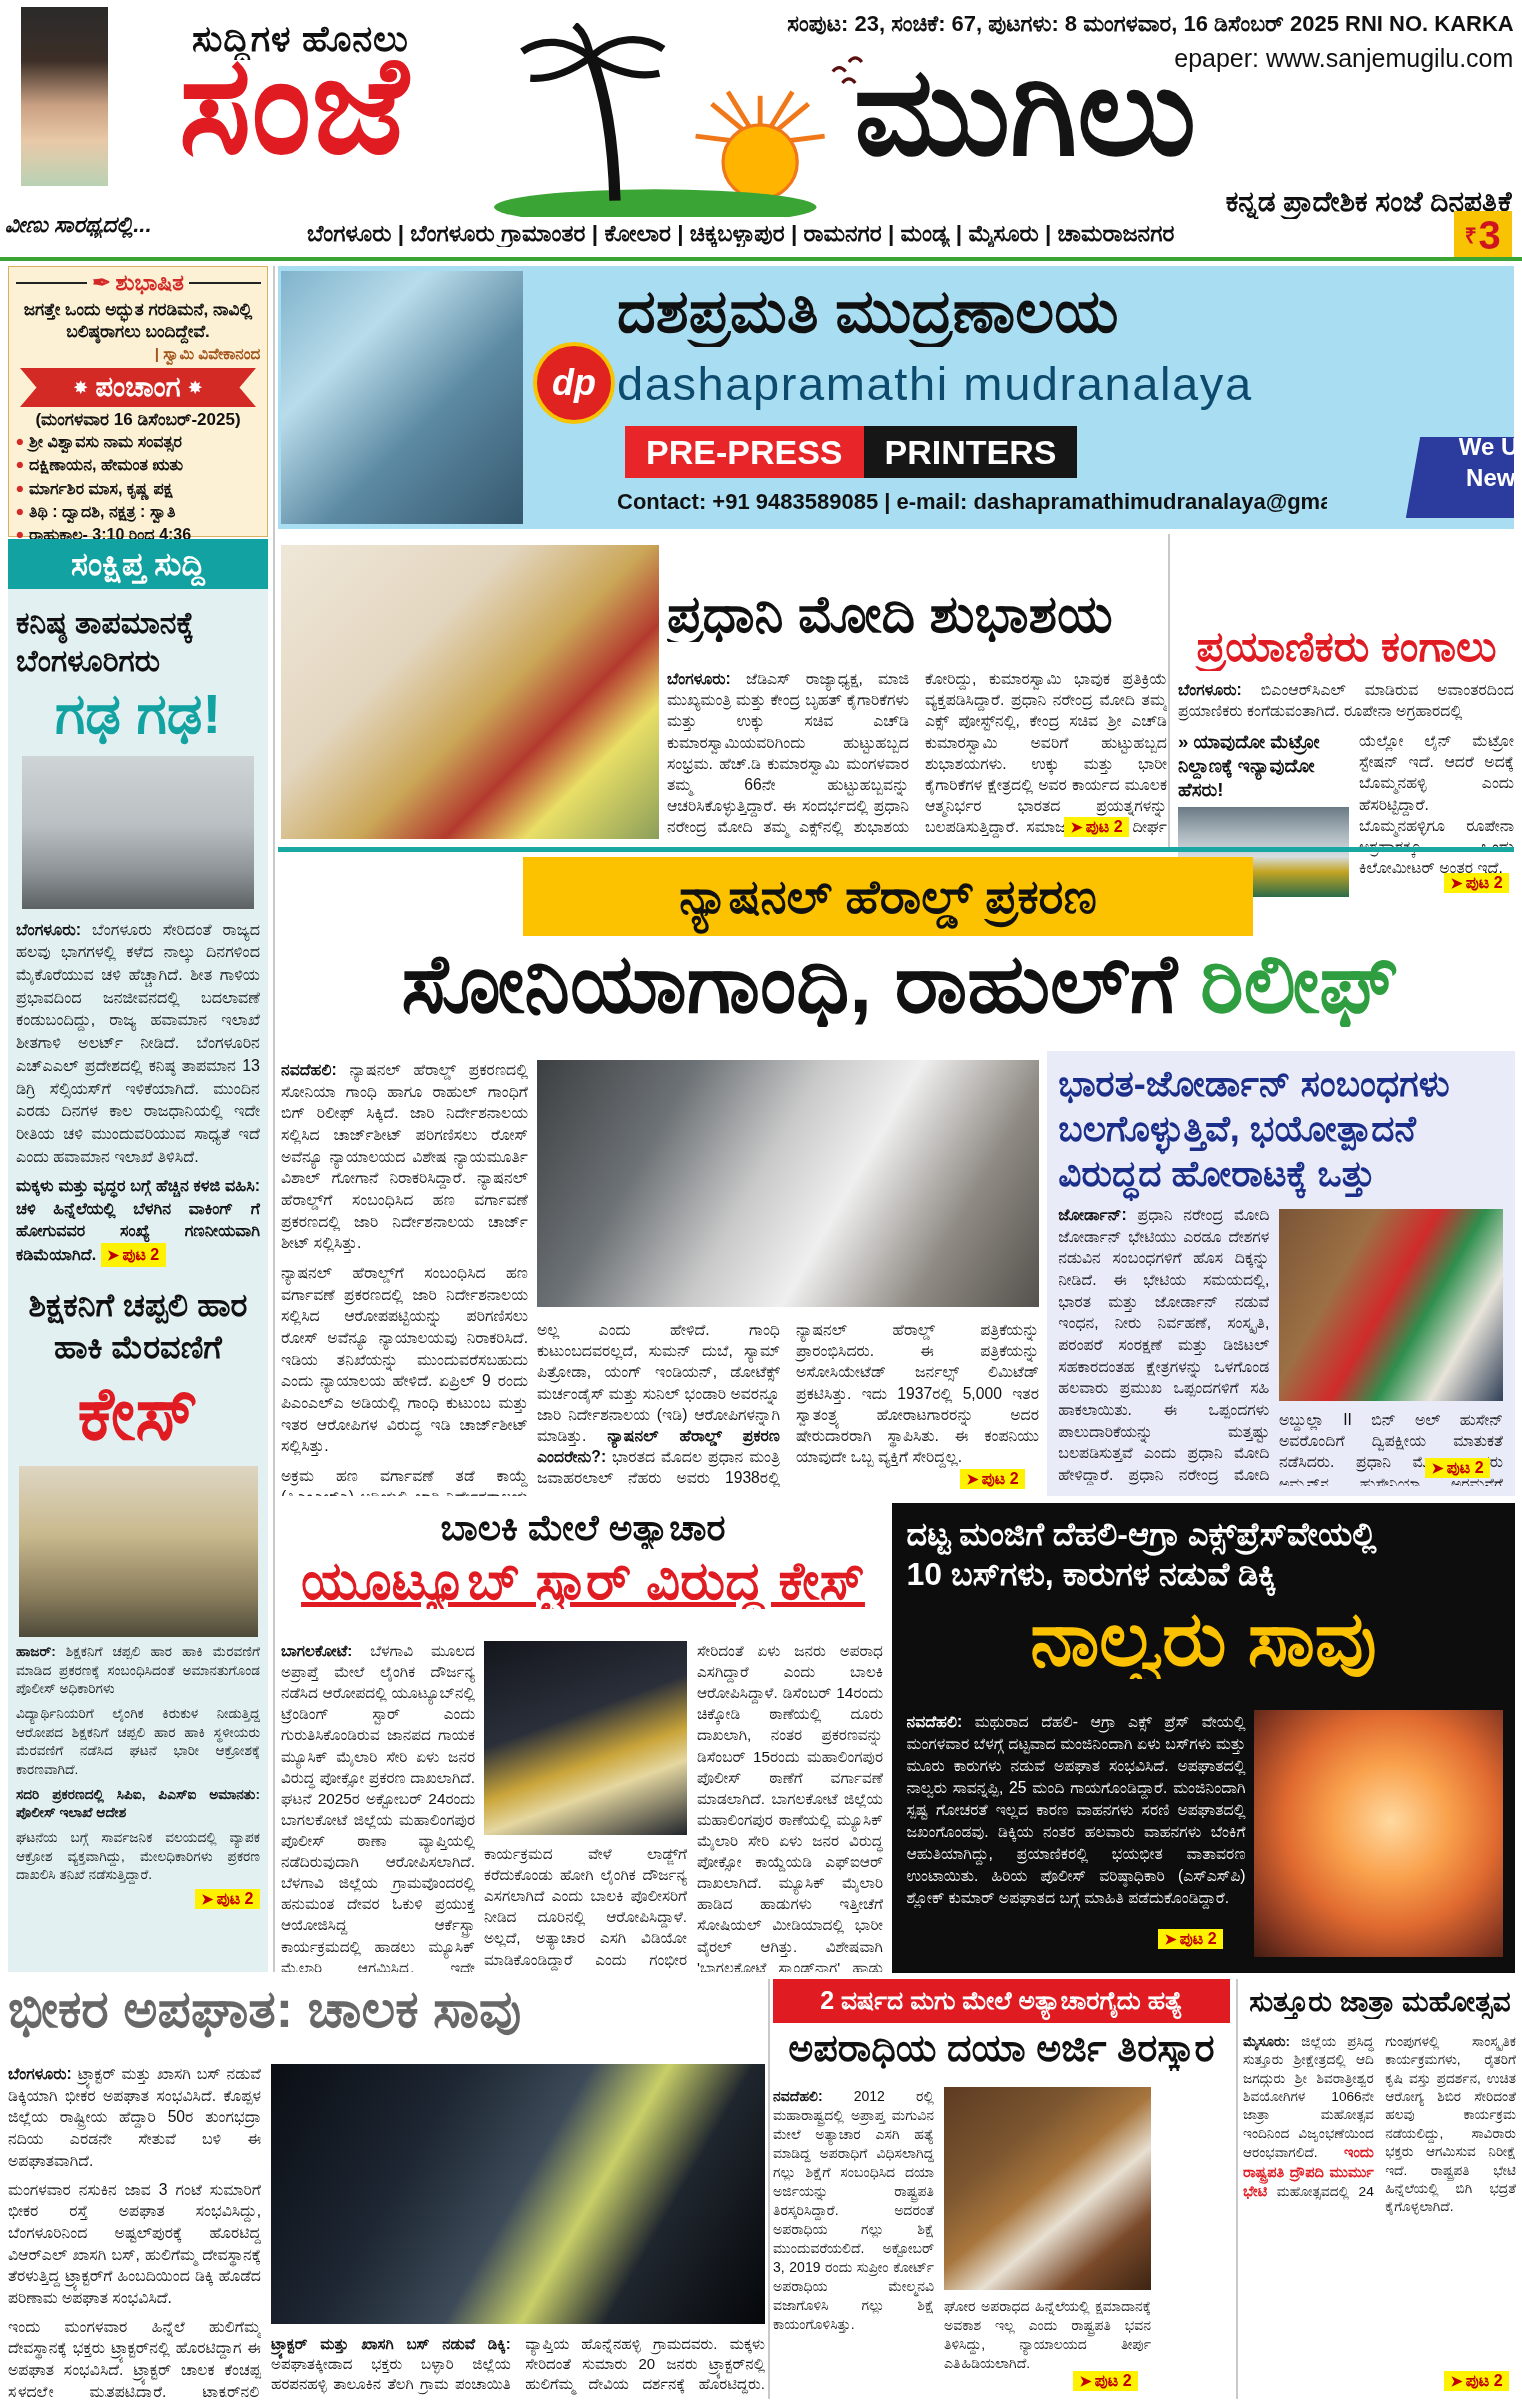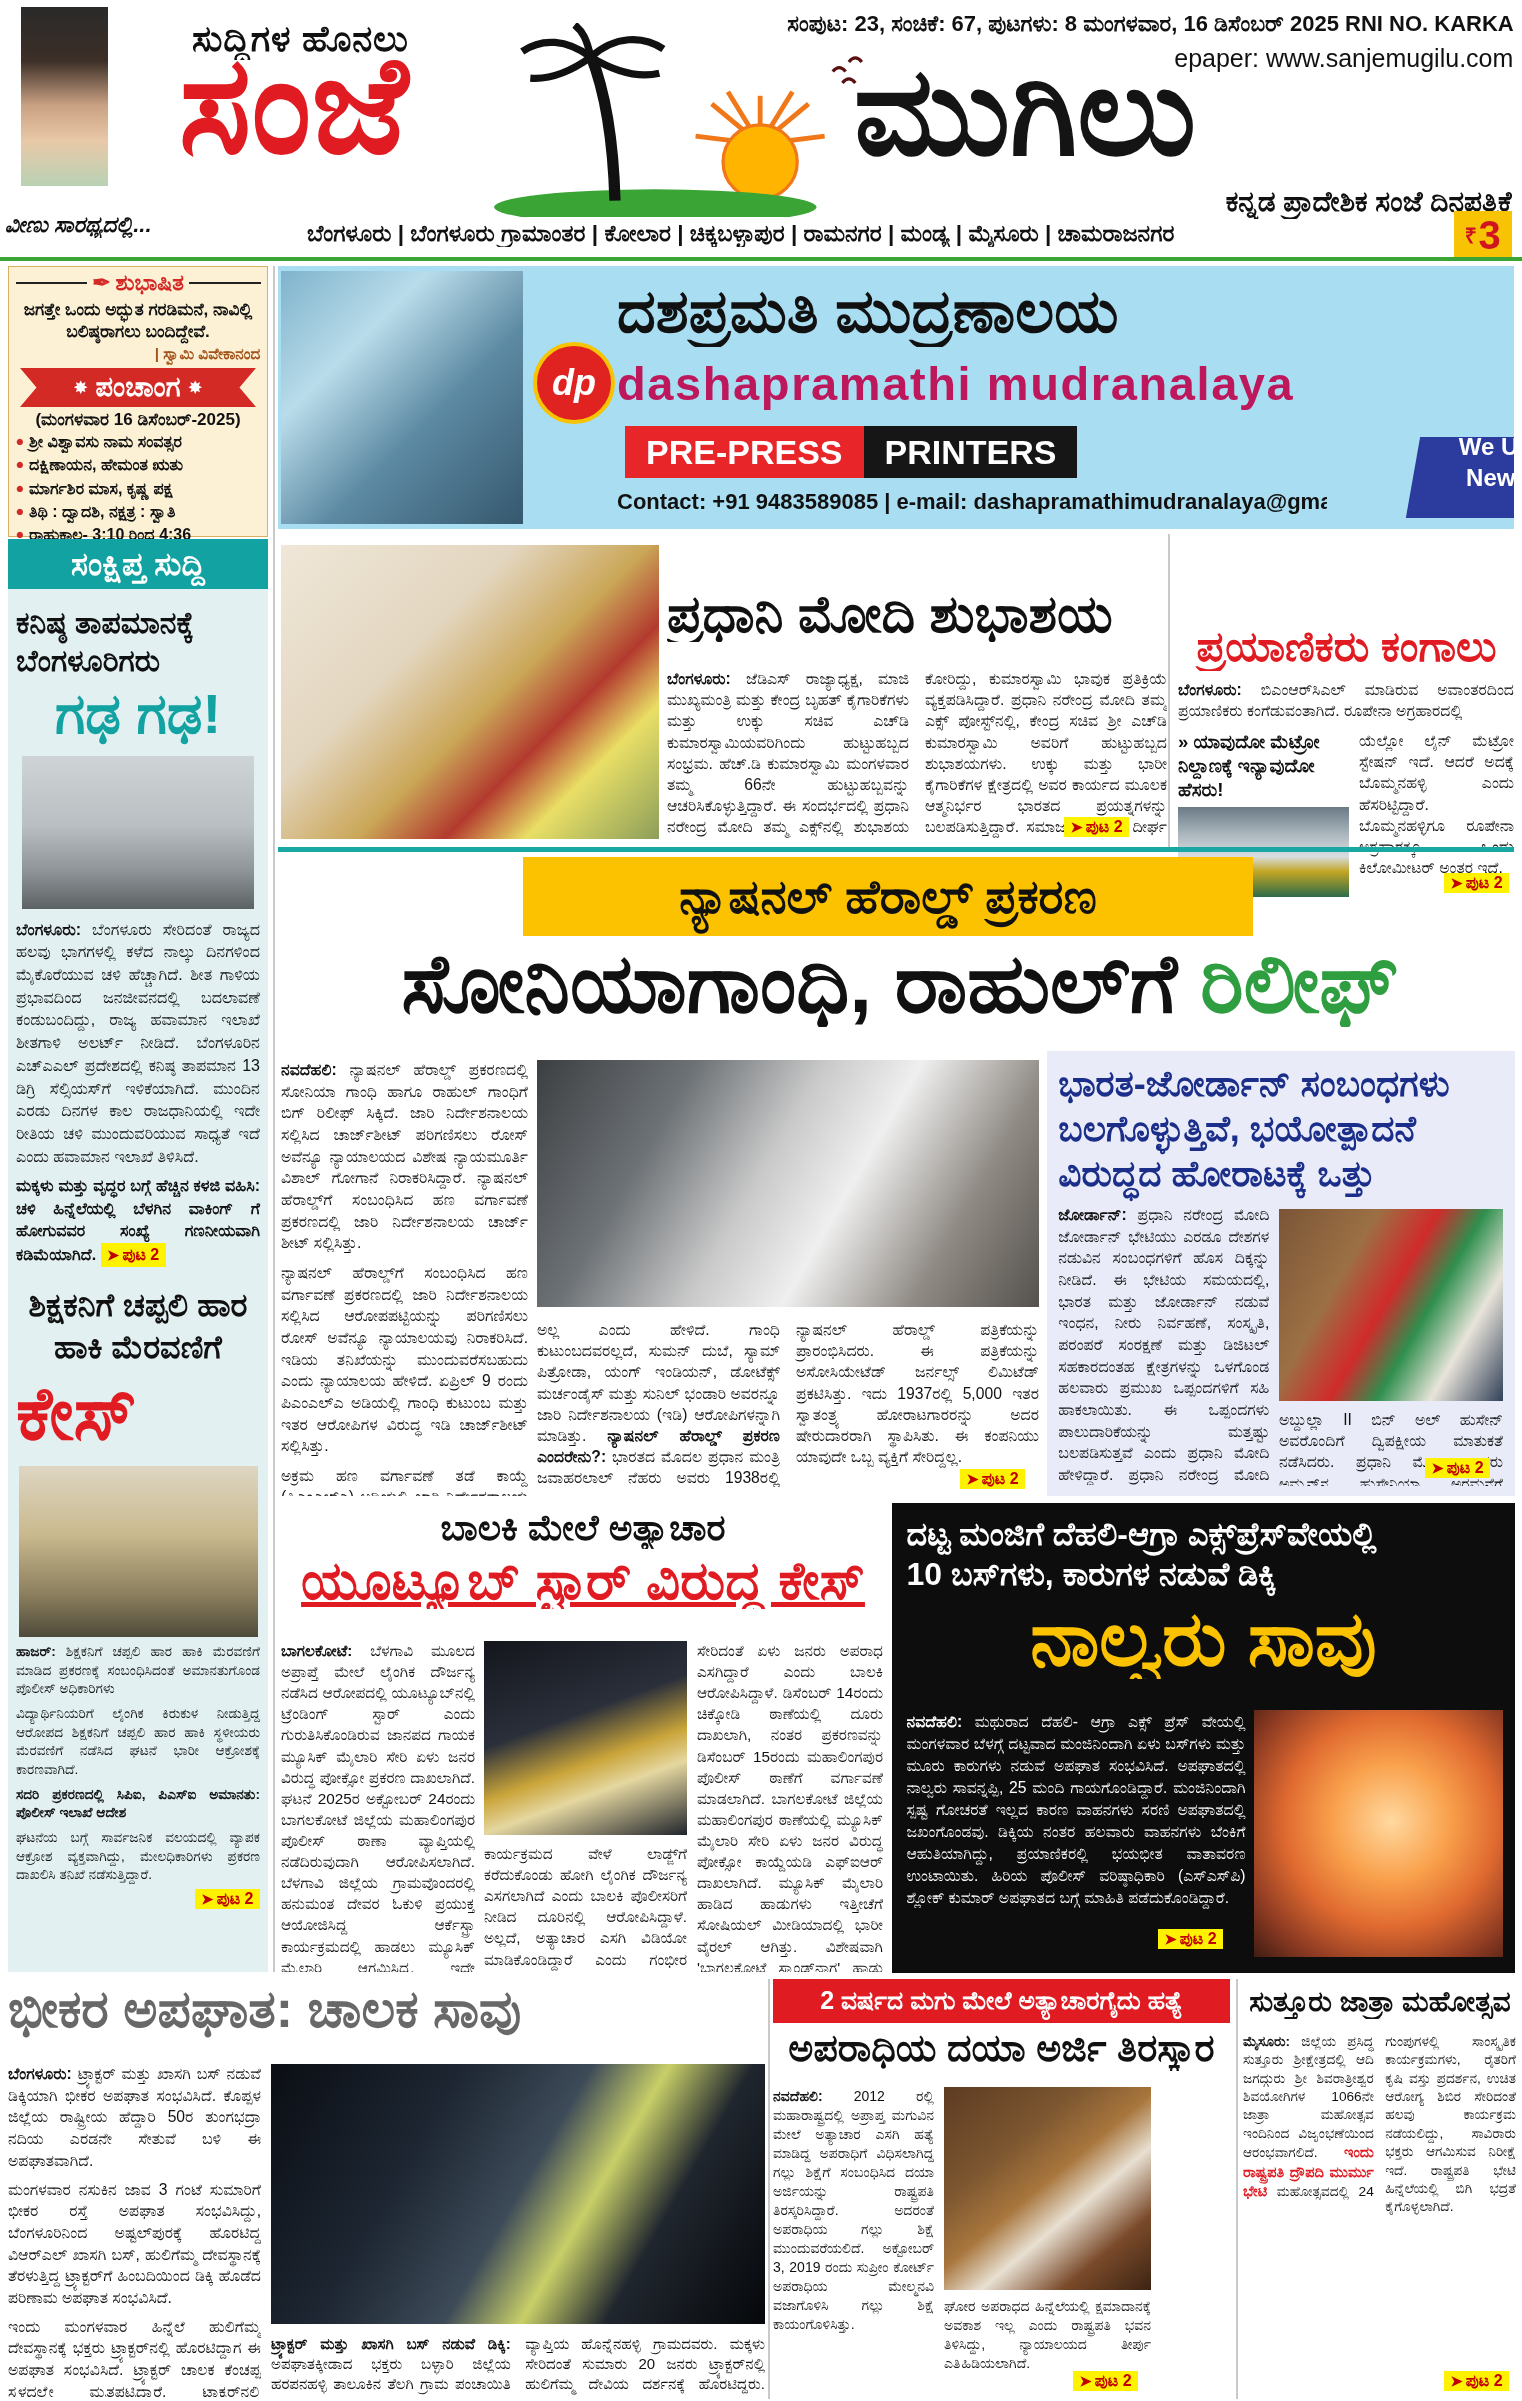--- a/index.html
+++ b/index.html
@@ -45,21 +45,21 @@
   .pan-item .dot{color:#d42a26;font-size:14.5px;line-height:1.6;}
 
   
   .ad{left:278px;top:266px;width:1236px;height:263px;background:#a9ddf1;overflow:hidden;}
   .ad-press{left:3.2px;top:4.8px;width:242px;height:253px;
      background:linear-gradient(135deg,#7fb3cc 0%,#b9dcea 30%,#5d8aa3 60%,#35586e 100%);}
   .dp-logo{left:255px;top:76px;width:74px;height:74px;border-radius:50%;background:#e02320;
      border:4.8px solid #f6c403;color:#fff;display:flex;align-items:center;justify-content:center;
      font-size:36px;font-weight:bold;font-style:italic;}
   .ad-kn{left:339px;top:11.3px;width:726px;font-size:60px;font-weight:bold;color:#111;}
-  .ad-en{left:339px;top:90px;width:742px;font-size:47px;font-weight:bold;letter-spacing:1.6px;color:#be185d;
+  .ad-en{left:339px;top:90px;width:742px;font-size:47px;font-weight:normal;letter-spacing:1.6px;color:#0c4a6e;
      border-bottom:0;}
   .ad-tags{left:339px;top:160px;display:flex;padding-left:8px;}
   .tag-red{background:#e8262a;color:#fff;font-size:34px;font-weight:bold;padding:6.5px 21px;}
   .tag-blk{background:#161616;color:#fff;font-size:34px;font-weight:bold;padding:6.5px 21px;}
   .ad-contact{left:339px;top:223px;width:710px;font-size:22px;font-weight:bold;}
   .ad-para{left:1135px;top:171px;width:378px;height:81px;background:#2b3c9e;
      transform:skewX(-10deg);display:flex;align-items:center;justify-content:center;}
   .ad-para .inner{transform:skewX(10deg);color:#fff;font-weight:bold;font-size:24px;text-align:center;line-height:1.3;}
 
   
@@ -67,21 +67,21 @@
      font-size:32px;font-weight:bold;display:flex;align-items:center;justify-content:center;}
   .brief-box{left:8px;top:589px;width:260px;height:1383px;background:#e2f0f1;box-sizing:border-box;padding:8px;}
   .w-h1{font-size:30px;font-weight:bold;line-height:1.25;margin-top:7px;}
   .w-h2{font-size:56px;font-weight:bold;color:#12a2a2;text-align:center;line-height:1.1;margin-top:4px;}
   .fog-photo{margin:11.3px auto 0 auto;width:232px;height:153px;
      background:linear-gradient(180deg,#cfd4d6 0%,#b9bfc2 45%,#8e9498 75%,#5c6163 100%);}
   .side-body{font-size:16px;line-height:1.42;text-align:justify;margin-top:9.7px;}
   .side-body .dl{font-weight:bold;}
   .side-bold{font-size:16px;font-weight:bold;line-height:1.42;text-align:justify;margin-top:6.5px;}
   .case-h1{font-size:32px;font-weight:bold;text-align:center;line-height:1.3;margin-top:18px;}
-  .case-h2{font-size:74px;font-weight:bold;color:#e01b22;text-align:left;line-height:1.05;margin-top:6.5px;}
+  .case-h2{font-size:74px;font-weight:bold;color:#e01b22;text-align:center;line-height:1.05;margin-top:6.5px;}
   .cops-photo{margin:13px auto 0 auto;width:239px;height:171px;
      background:linear-gradient(180deg,#ded6c3 0%,#c9b98e 40%,#8c7f5e 75%,#4e4a3a 100%);}
   .cap-sm{font-size:13.7px;line-height:1.35;text-align:justify;margin-top:6.5px;}
   .cap-sm .dl{font-weight:bold;}
   .page-tag{display:inline-flex;align-items:center;gap:3.2px;background:#fff200;color:#c00000;
      font-weight:bold;font-size:16px;padding:0.8px 6.5px;white-space:nowrap;}
   .page-tag .arr{font-size:14.5px;}
   .tag-row{text-align:right;margin-top:4.8px;}
 
   

